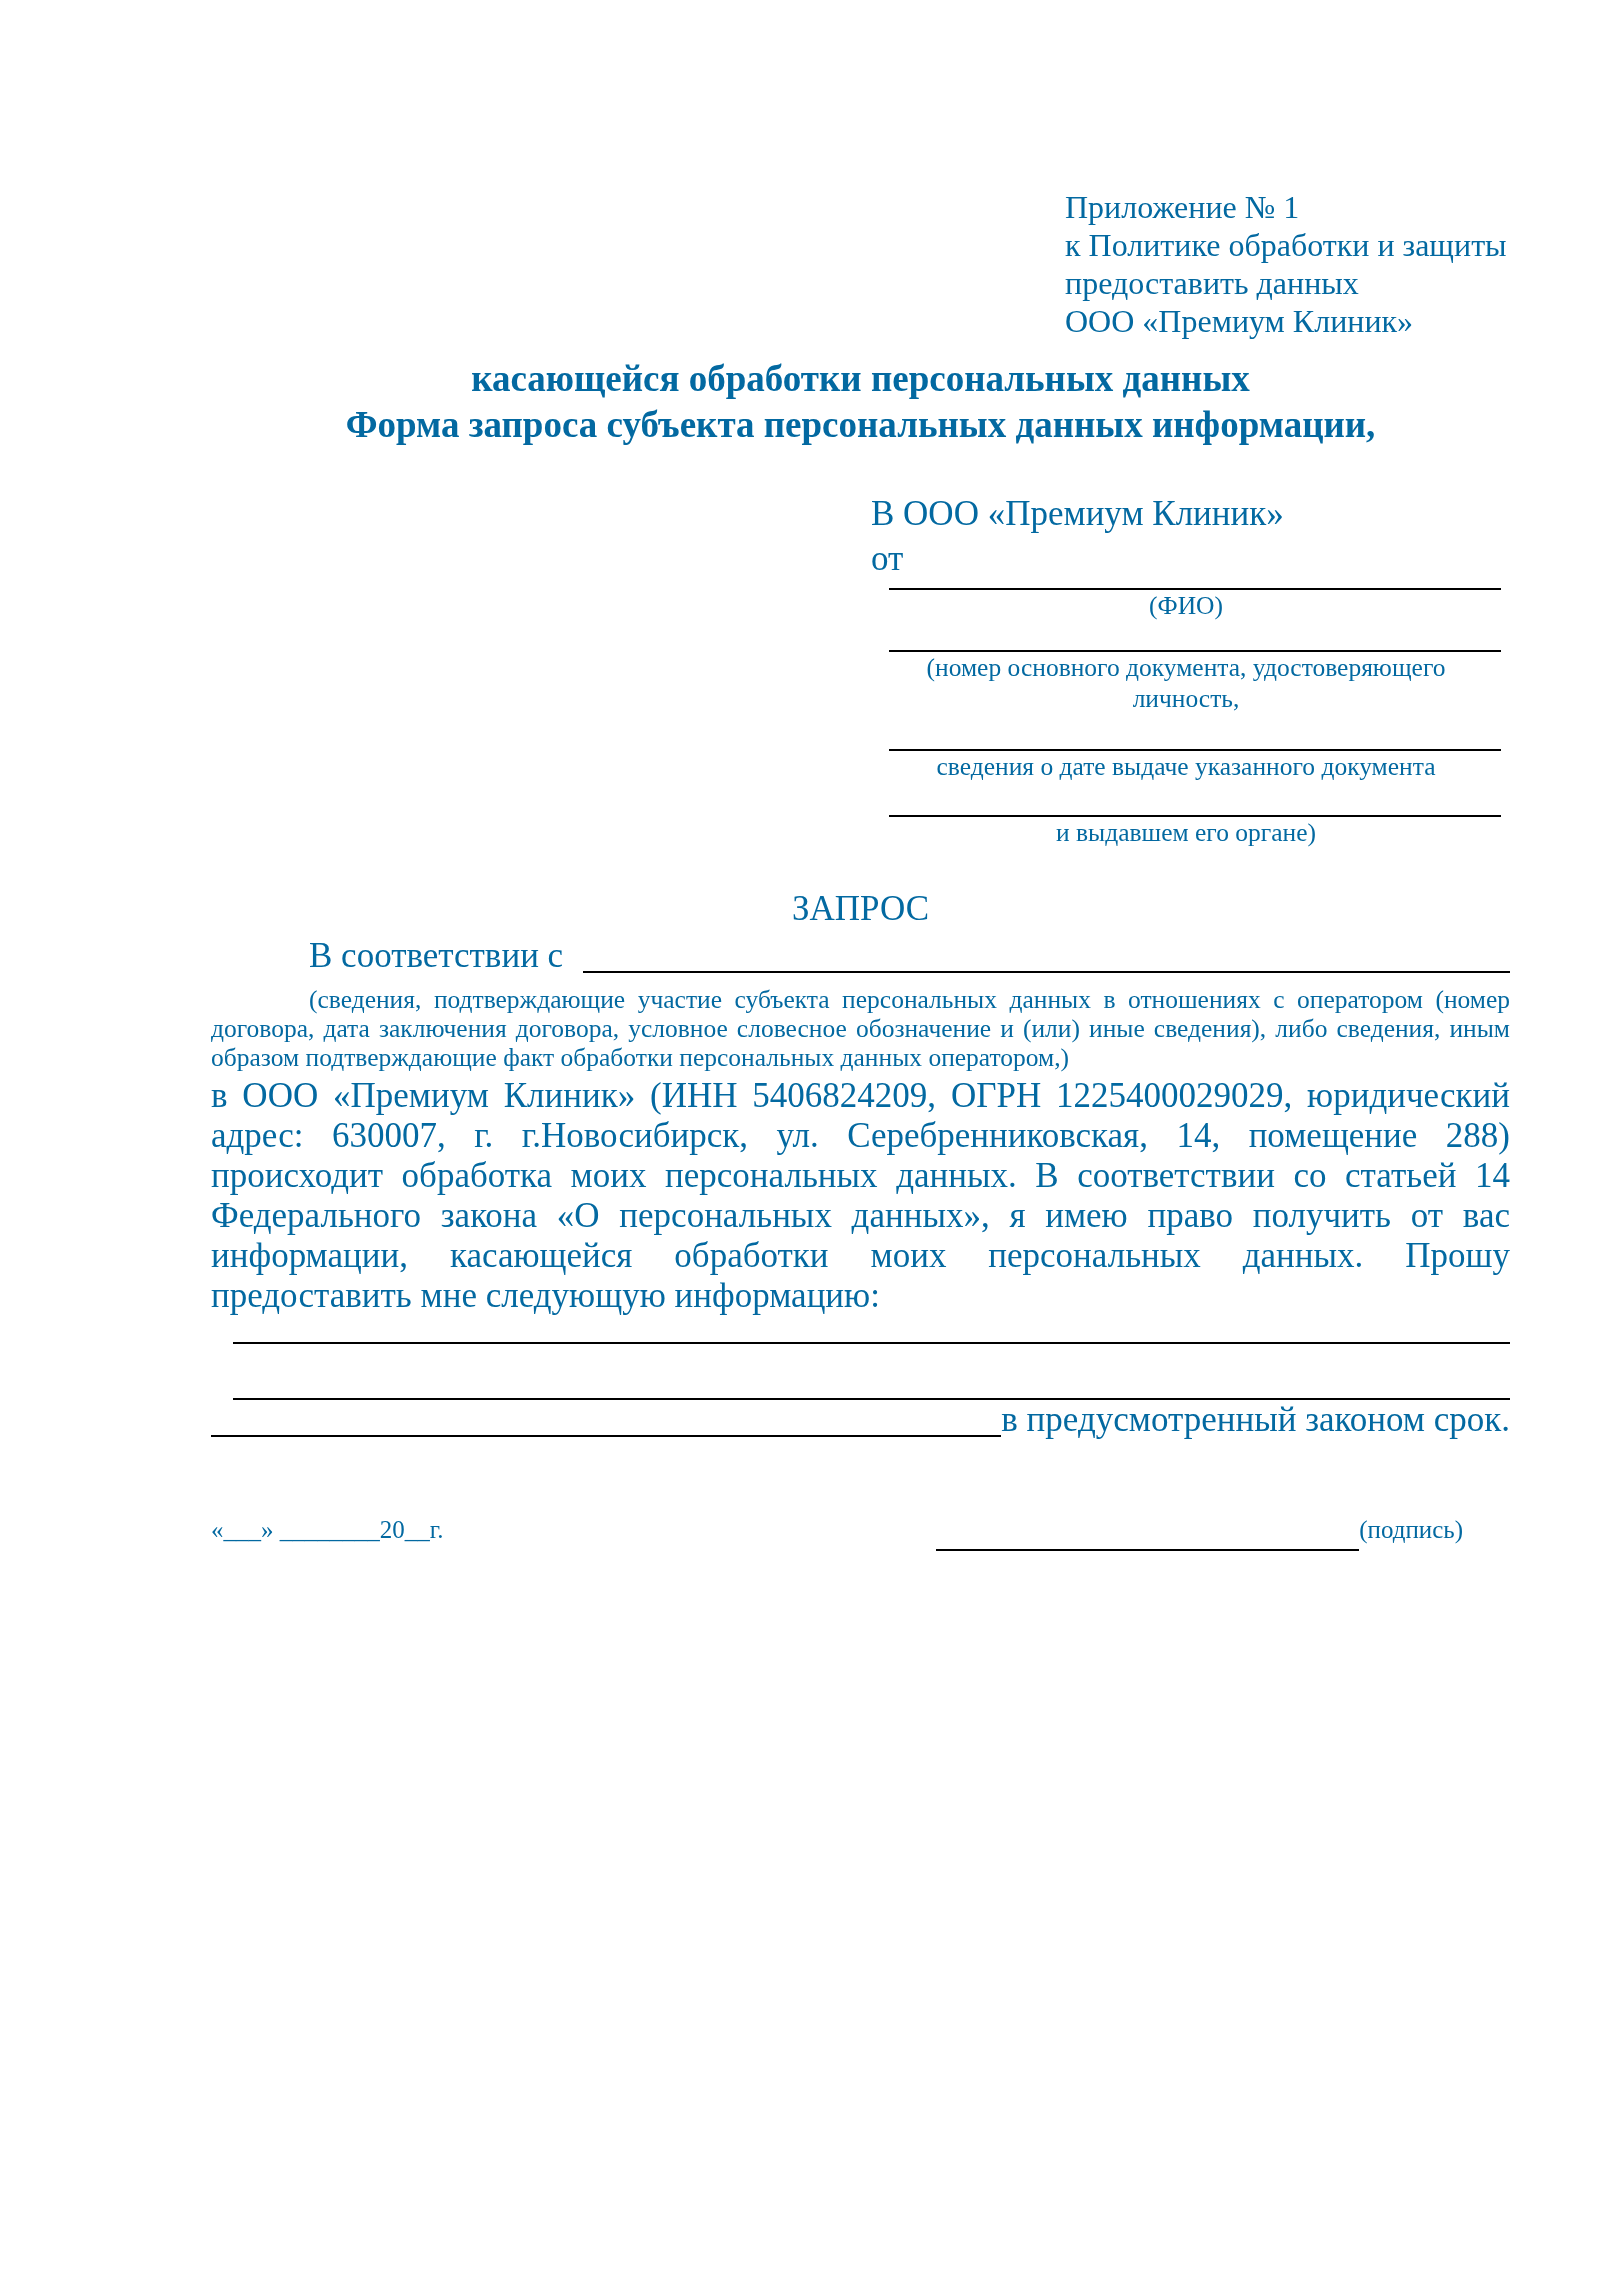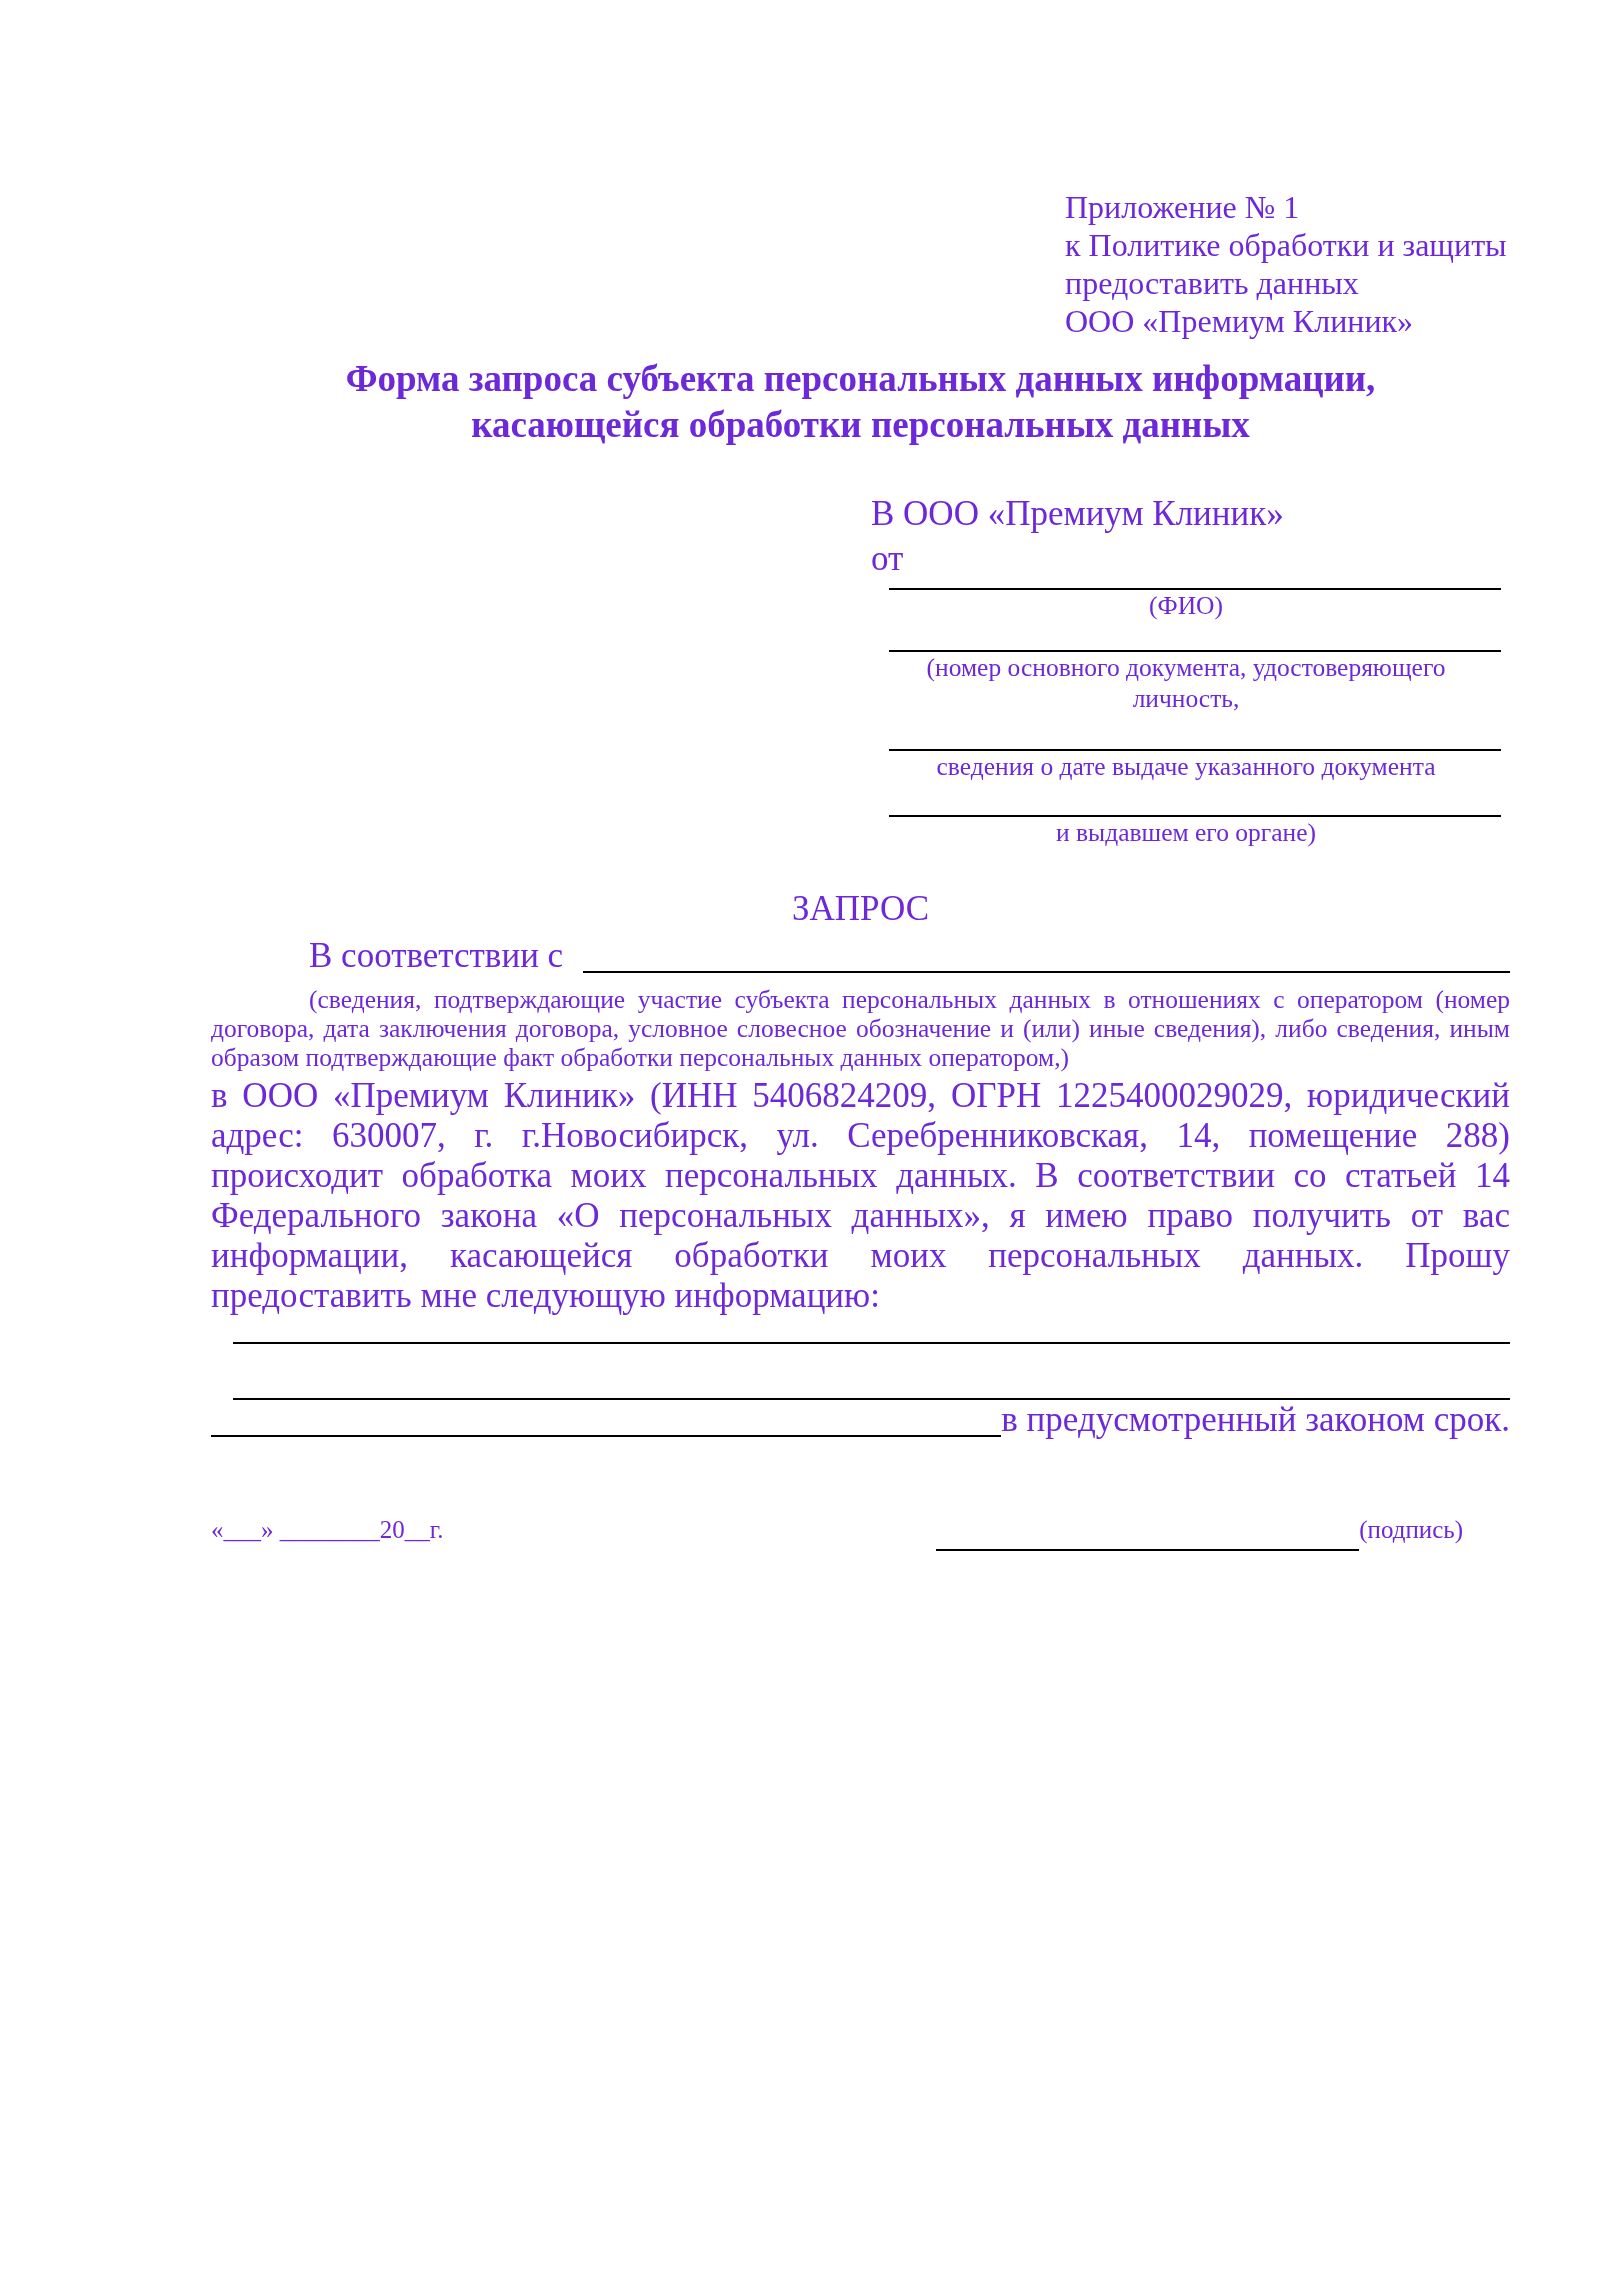--- a/index.html
+++ b/index.html
@@ -5,21 +5,21 @@
   html, body {
     margin: 0;
     padding: 0;
     background: #ffffff;
   }
   .page {
     position: relative;
     width: 1588px;
     height: 2294px;
     background: #ffffff;
-    color: #6d28d9;
+    color: #0369a1;
     font-family: "Liberation Serif", "DejaVu Serif", serif;
     overflow: hidden;
   }
   
   .appendix {
     padding-top: 188px;
     margin-left: 1065px;
     font-size: 32px;
     line-height: 38px;
     white-space: nowrap;
@@ -142,22 +142,22 @@
 <div class="page">
 
   <div class="appendix">
     <div>Приложение № 1</div>
     <div>к Политике обработки и защиты</div>
     <div>предоставить данных</div>
     <div>ООО «Премиум Клиник»</div>
   </div>
 
   <div class="doc-title">
+    <div>касающейся обработки персональных данных</div>
     <div>Форма запроса субъекта персональных данных информации,</div>
-    <div>касающейся обработки персональных данных</div>
   </div>
 
   <div class="addressee">
     <div class="addr-line">В ООО «Премиум Клиник»</div>
     <div class="addr-line">от</div>
 
     <div class="fill-unit">
       <div class="fill-line u1"></div>
       <div class="fill-caption">(ФИО)</div>
     </div>

